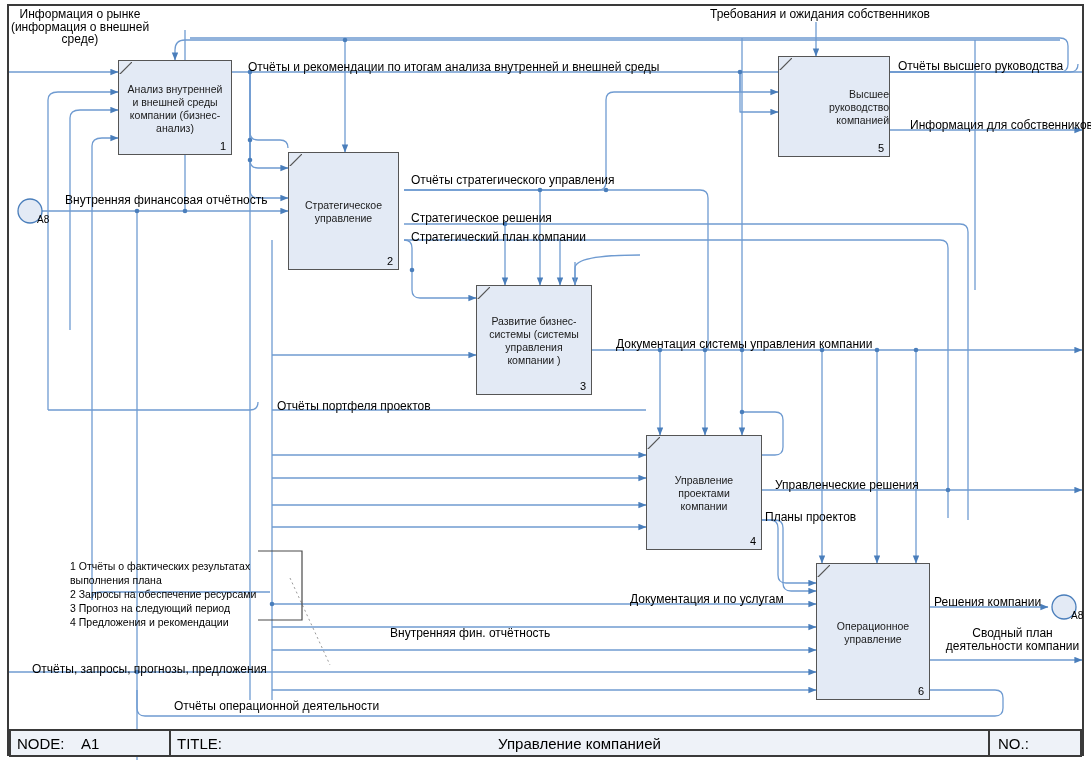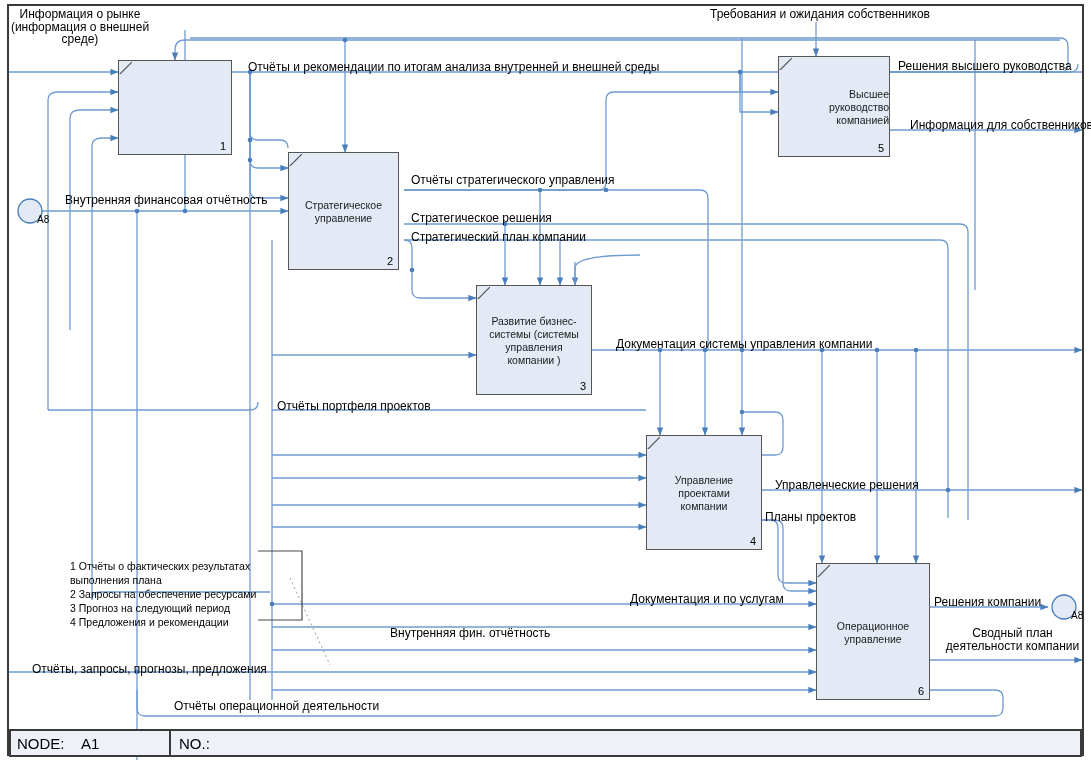--- a/index.html
+++ b/index.html
@@ -9,21 +9,21 @@
   #svgroot{position:absolute;left:0;top:0;width:1091px;height:761px;}
 
   .lbl{position:absolute;font-size:12px;color:#000;white-space:pre;line-height:12.5px;}
   .lbl.c{text-align:center;}
 
   .boxlabel{position:absolute;font-size:10.5px;color:#1a1a1a;text-align:center;line-height:13px;
             width:100%;left:0;}
   .boxnum{position:absolute;right:5px;bottom:2px;font-size:11px;color:#000;}
 
   .titlebar{position:absolute;left:9px;top:729px;width:1073px;height:28px;
-            background:#eef2f8;border:2px solid #3a3a3a;box-sizing:border-box;display:flex;}
+            background:#eef2f8;border:2px solid #3a3a3a;box-sizing:border-box;display:flex;justify-content:space-between;}
   .tb-cell{position:relative;height:100%;box-sizing:border-box;display:flex;align-items:center;}
   .tb-node{width:160px;border-right:2px solid #3a3a3a;padding-left:6px;}
   .tb-title{flex:1;border-right:2px solid #3a3a3a;padding-left:6px;position:relative;}
   .tb-no{width:90px;padding-left:8px;}
   .tb-cell span{font-size:15px;color:#000;}
   .tb-nodeval{position:absolute;left:70px;}
   .tb-titleval{position:absolute;left:0;right:0;text-align:center;}
 
   .note{position:absolute;font-size:10.5px;line-height:14px;color:#000;white-space:pre;}
 </style>
@@ -193,20 +193,24 @@
 
     <circle cx="30" cy="211" r="12" fill="#e3eaf5" stroke="#4a7ebb" stroke-width="1.3"></circle>
     <circle cx="1064" cy="607" r="12" fill="#e3eaf5" stroke="#4a7ebb" stroke-width="1.3"></circle>
   </svg>
 
   <div id="boxes">
       <div style="position: absolute; left: 118px; top: 60px; width: 114px; height: 95px; background: rgb(227, 234, 245); border: 1.6px solid rgb(85, 85, 85); box-sizing: border-box;">
         <div style="position: absolute; left: 0px; top: 0px; width: 13px; height: 13px; overflow: hidden;"><svg width="13" height="13">
             <path d="M0,13 L13,0" stroke="#555" stroke-width="1.2" fill="none"></path>
           </svg></div>
+        <div class="boxlabel" style="top: 21.5px; white-space: pre;">Анализ внутренней
+и внешней среды
+компании (бизнес-
+анализ)</div>
         <div class="boxnum">1</div>
       </div>
       <div style="position: absolute; left: 288px; top: 152px; width: 111px; height: 118px; background: rgb(227, 234, 245); border: 1.6px solid rgb(85, 85, 85); box-sizing: border-box;">
         <div style="position: absolute; left: 0px; top: 0px; width: 13px; height: 13px; overflow: hidden;"><svg width="13" height="13">
             <path d="M0,13 L13,0" stroke="#555" stroke-width="1.2" fill="none"></path>
           </svg></div>
         <div class="boxlabel" style="top: 46px; white-space: pre;">Стратегическое
 управление</div>
         <div class="boxnum">2</div>
       </div>
@@ -247,21 +251,21 @@
         <div class="boxnum">6</div>
       </div>
     </div>
 
   <div id="labels">
       <div class="lbl c" style="left: 6px; top: 8px; width: 148px;">Информация о рынке
 (информация о внешней
 среде)</div>
       <div class="lbl c" style="left: 700px; top: 8px; width: 240px;">Требования и ожидания собственников</div>
       <div class="lbl" style="left: 248px; top: 61px; width: 380px;">Отчёты и рекомендации по итогам анализа внутренней и внешней среды</div>
-      <div class="lbl" style="left: 898px; top: 60px; width: 170px;">Решения высшего руководства</div>
+      <div class="lbl" style="left: 898px; top: 60px; width: 170px;">Отчёты высшего руководства</div>
       <div class="lbl" style="left: 910px; top: 119px; width: 172px;">Информация для собственников</div>
       <div class="lbl" style="left: 65px; top: 194px; width: 200px;">Внутренняя финансовая отчётность</div>
       <div class="lbl" style="left: 411px; top: 174px; width: 200px;">Отчёты стратегического управления</div>
       <div class="lbl" style="left: 411px; top: 212px; width: 140px;">Стратегическое решения</div>
       <div class="lbl" style="left: 411px; top: 231px; width: 180px;">Стратегический план компании</div>
       <div class="lbl" style="left: 616px; top: 327px; width: 250px; margin-top: 11px;">Документация системы управления компании</div>
       <div class="lbl" style="left: 277px; top: 400px; width: 160px;">Отчёты портфеля проектов</div>
       <div class="lbl" style="left: 775px; top: 479px; width: 150px;">Управленческие решения</div>
       <div class="lbl" style="left: 765px; top: 511px; width: 100px;">Планы проектов</div>
       <div class="lbl" style="left: 630px; top: 593px; width: 160px;">Документация и по услугам</div>
@@ -282,18 +286,22 @@
 выполнения плана
 2 Запросы на обеспечение ресурсами
 3 Прогноз на следующий период
 4 Предложения и рекомендации</div>
 
   <div class="titlebar">
     <div class="tb-cell tb-node">
       <span>NODE:</span>
       <span class="tb-nodeval">A1</span>
     </div>
+    <div class="tb-cell tb-title">
+      <span>TITLE:</span>
+      <span class="tb-titleval">Управление компанией</span>
+    </div>
     <div class="tb-cell tb-no">
       <span>NO.:</span>
     </div>
   </div>
 
 </div>
 
 </body></html>

